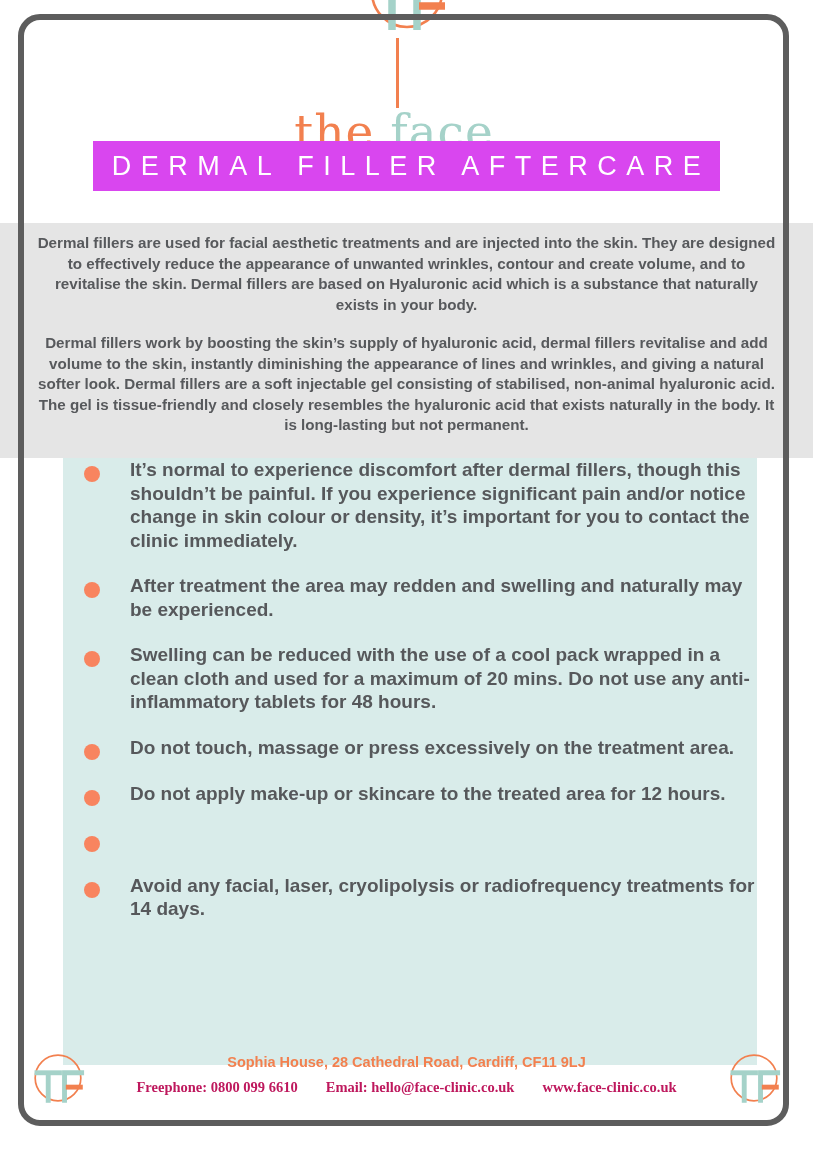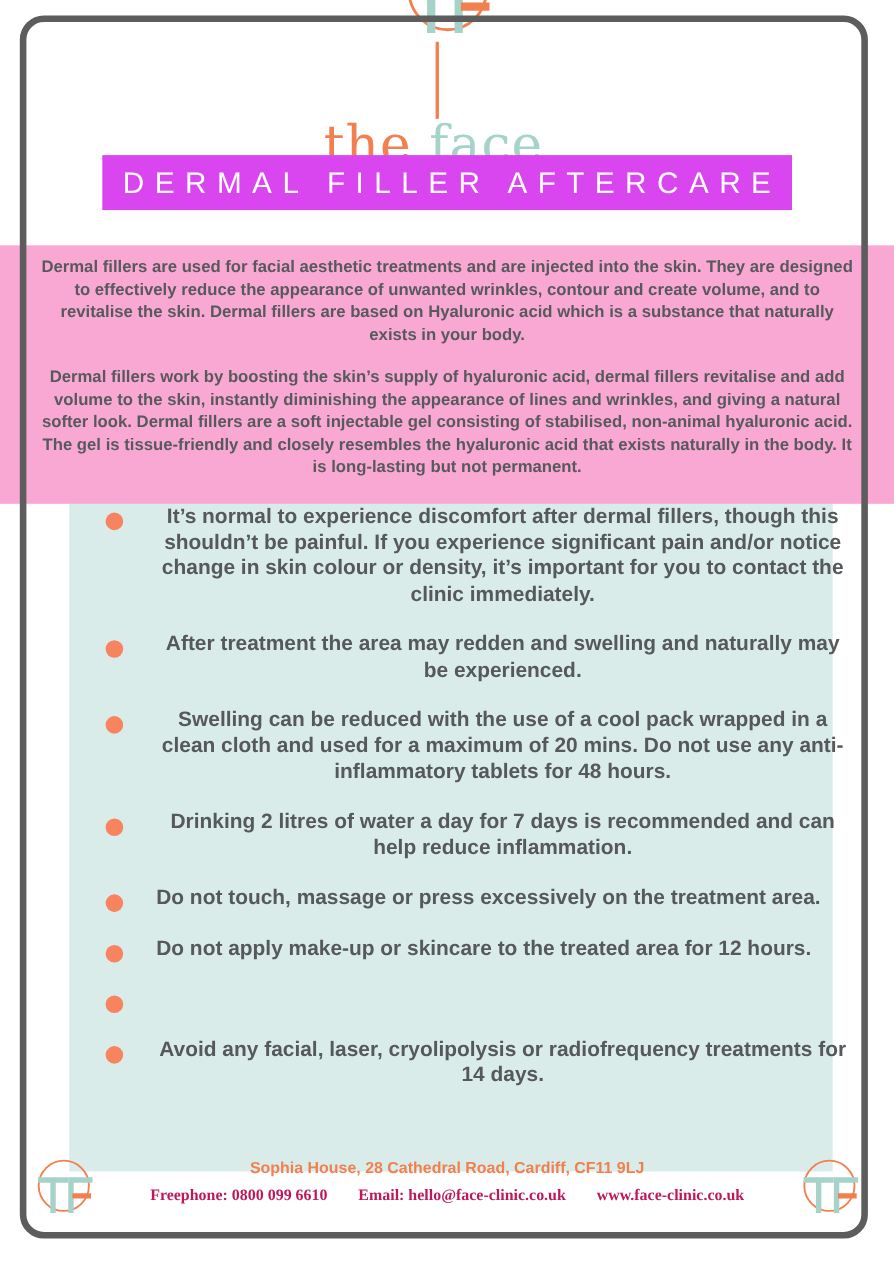--- a/index.html
+++ b/index.html
@@ -144,21 +144,21 @@
     z-index: 2;
   }
 
   
   .gray-band {
     position: absolute;
     left: 0px;
     top: 223px;
     width: 813px;
     height: 235px;
-    background: #f9a8d4;
+    background: #e5e5e5;
     z-index: 4;
     padding: 0;
   }
   .intro-p {
     color: #57595c;
     font-family: "Liberation Sans", sans-serif;
     font-weight: bold;
     text-align: center;
     margin: 0 auto;
   }
@@ -171,25 +171,24 @@
   .intro-p2 {
     width: 742px;
     font-size: 15.2px;
     line-height: 20.5px;
     padding-top: 18px;
   }
 
   
   .bullets {
     position: absolute;
-    left: 96px;
+    left: 84px;
     top: 458px;
     width: 690px;
     z-index: 6;
-    text-align: center;
   }
   .bullet-row {
     display: flex;
     align-items: flex-start;
     margin-bottom: 22px;
   }
   .bullet-dot {
     flex: none;
     width: 16px;
     height: 16px;
@@ -300,24 +299,20 @@
     <div class="bullet-row">
       <span class="bullet-dot"></span>
       <span class="bullet-text">After treatment the area may redden and swelling and naturally may be experienced.</span>
     </div>
     <div class="bullet-row">
       <span class="bullet-dot"></span>
       <span class="bullet-text">Swelling can be reduced with the use of a cool pack wrapped in a clean cloth and used for a maximum of 20 mins. Do not use any anti-inflammatory tablets for 48 hours.</span>
     </div>
     <div class="bullet-row">
       <span class="bullet-dot"></span>
-      <span class="bullet-text">Drinking 2 litres of water a day for 7 days is recommended and can help reduce inflammation.</span>
-    </div>
-    <div class="bullet-row">
-      <span class="bullet-dot"></span>
       <span class="bullet-text">Do not touch, massage or press excessively on the treatment area.</span>
     </div>
     <div class="bullet-row">
       <span class="bullet-dot"></span>
       <span class="bullet-text">Do not apply make-up or skincare to the treated area for 12 hours.</span>
     </div>
     <div class="bullet-row">
       <span class="bullet-dot"></span>
     </div>
     <div class="bullet-row">

